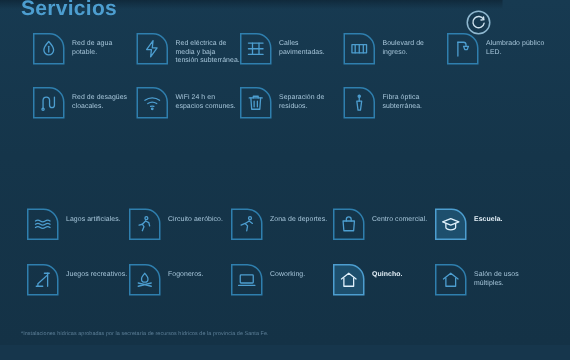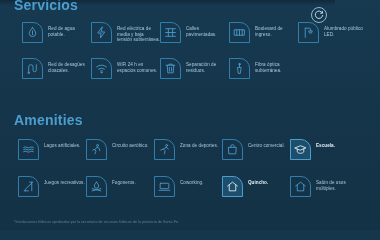--- a/index.html
+++ b/index.html
@@ -224,21 +224,20 @@
           <svg width="13" height="13" viewBox="0 0 24 24" fill="none" stroke="#4d9ed0" stroke-width="1.6" stroke-linecap="round" stroke-linejoin="round">
             <path d="M12 3v7"></path>
             <path d="M9 10h6l-1.5 11h-3z"></path>
             <circle cx="12" cy="4" r="1.4"></circle>
           </svg>
         </div>
         <div class="item-label">Fibra óptica subterránea.</div>
       </div>
     </div>
 
-  <div id="amenities-title" class="section-title">Amenities</div>
 
   <div id="amenities-row-1" class="row">
       <div class="item">
         <div class="icon-box">
           <svg width="13" height="13" viewBox="0 0 24 24" fill="none" stroke="#4d9ed0" stroke-width="1.6" stroke-linecap="round" stroke-linejoin="round">
             <path d="M3 8q3-2 6 0t6 0 6 0"></path>
             <path d="M3 12q3-2 6 0t6 0 6 0"></path>
             <path d="M3 16q3-2 6 0t6 0 6 0"></path>
           </svg>
         </div>

